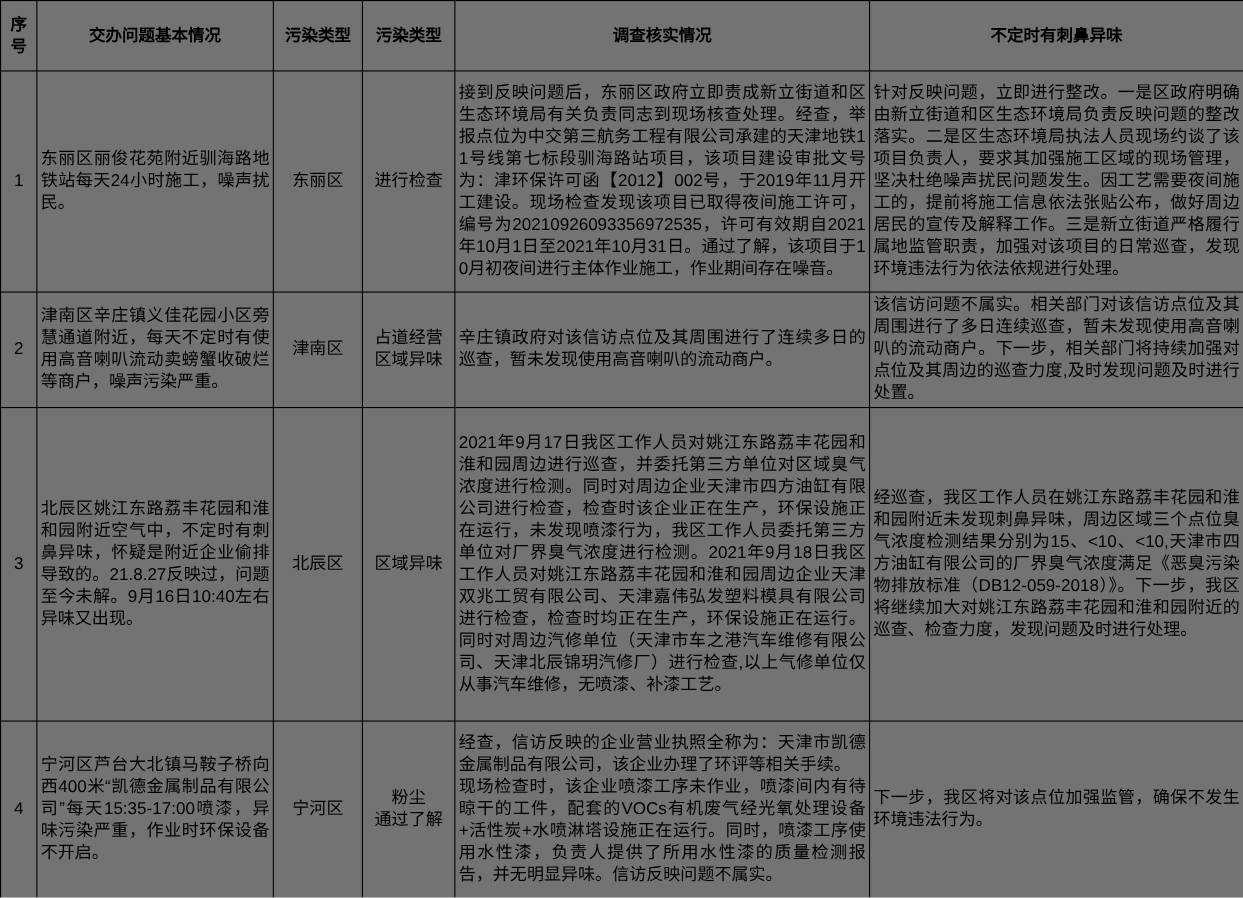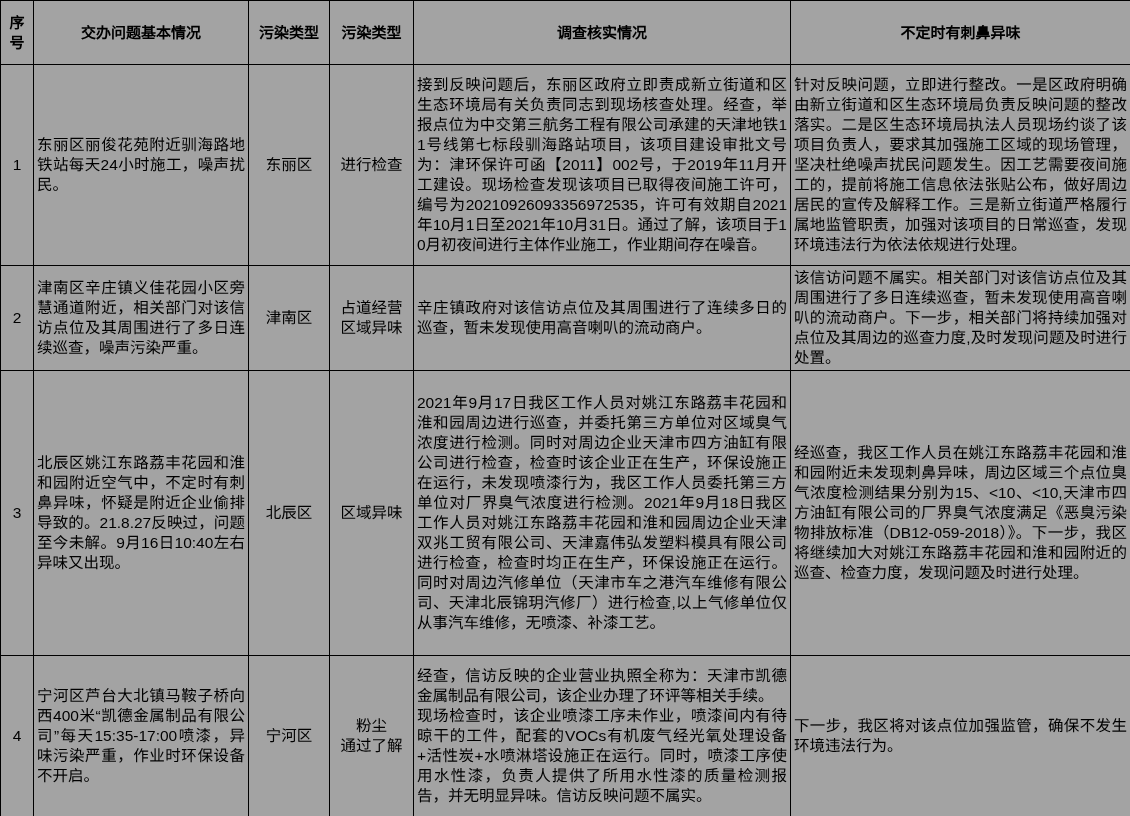--- a/index.html
+++ b/index.html
@@ -5,21 +5,21 @@
   html, body {
     margin: 0;
     padding: 0;
     background: #ffffff;
     font-family: "Liberation Sans", "DejaVu Sans", sans-serif;
     color: #000000;
   }
   .page {
     width: 1130px;
     height: 816px;
-    background: #a3a3a3;
+    background: #737373;
     overflow: hidden;
   }
   table.report {
     border-collapse: collapse;
     table-layout: fixed;
     width: 1130px;
   }
   table.report th,
   table.report td {
     border: 1px solid #000000;
@@ -72,26 +72,26 @@
         <th>调查核实情况</th>
         <th>不定时有刺鼻异味</th>
       </tr>
     </thead>
     <tbody>
       <tr style="height:201px">
         <td class="center">1</td>
         <td class="longtext">东丽区丽俊花苑附近驯海路地铁站每天24小时施工，噪声扰民。</td>
         <td class="center">东丽区</td>
         <td class="center">进行检查</td>
-        <td class="longtext">接到反映问题后，东丽区政府立即责成新立街道和区生态环境局有关负责同志到现场核查处理。经查，举报点位为中交第三航务工程有限公司承建的天津地铁11号线第七标段驯海路站项目，该项目建设审批文号为：津环保许可函【2011】002号，于2019年11月开工建设。现场检查发现该项目已取得夜间施工许可，编号为20210926093356972535，许可有效期自2021年10月1日至2021年10月31日。通过了解，该项目于10月初夜间进行主体作业施工，作业期间存在噪音。</td>
+        <td class="longtext">接到反映问题后，东丽区政府立即责成新立街道和区生态环境局有关负责同志到现场核查处理。经查，举报点位为中交第三航务工程有限公司承建的天津地铁11号线第七标段驯海路站项目，该项目建设审批文号为：津环保许可函【2012】002号，于2019年11月开工建设。现场检查发现该项目已取得夜间施工许可，编号为20210926093356972535，许可有效期自2021年10月1日至2021年10月31日。通过了解，该项目于10月初夜间进行主体作业施工，作业期间存在噪音。</td>
         <td class="longtext">针对反映问题，立即进行整改。一是区政府明确由新立街道和区生态环境局负责反映问题的整改落实。二是区生态环境局执法人员现场约谈了该项目负责人，要求其加强施工区域的现场管理，坚决杜绝噪声扰民问题发生。因工艺需要夜间施工的，提前将施工信息依法张贴公布，做好周边居民的宣传及解释工作。三是新立街道严格履行属地监管职责，加强对该项目的日常巡查，发现环境违法行为依法依规进行处理。</td>
       </tr>
       <tr style="height:105px">
         <td class="center">2</td>
-        <td class="longtext">津南区辛庄镇义佳花园小区旁慧通道附近，相关部门对该信访点位及其周围进行了多日连续巡查，噪声污染严重。</td>
+        <td class="longtext">津南区辛庄镇义佳花园小区旁慧通道附近，每天不定时有使用高音喇叭流动卖螃蟹收破烂等商户，噪声污染严重。</td>
         <td class="center">津南区</td>
         <td class="center">占道经营
 区域异味</td>
         <td class="longtext">辛庄镇政府对该信访点位及其周围进行了连续多日的巡查，暂未发现使用高音喇叭的流动商户。</td>
         <td class="longtext">该信访问题不属实。相关部门对该信访点位及其周围进行了多日连续巡查，暂未发现使用高音喇叭的流动商户。下一步，相关部门将持续加强对点位及其周边的巡查力度,及时发现问题及时进行处置。</td>
       </tr>
       <tr style="height:285px">
         <td class="center">3</td>
         <td class="longtext">北辰区姚江东路荔丰花园和淮和园附近空气中，不定时有刺鼻异味，怀疑是附近企业偷排导致的。21.8.27反映过，问题至今未解。9月16日10:40左右异味又出现。</td>
         <td class="center">北辰区</td>

